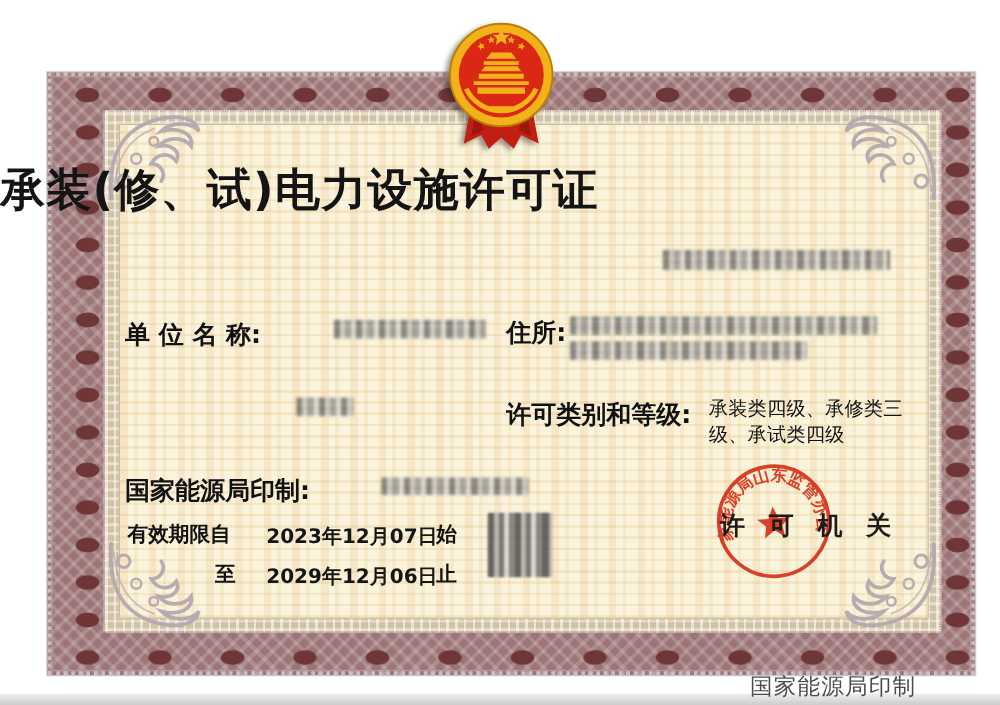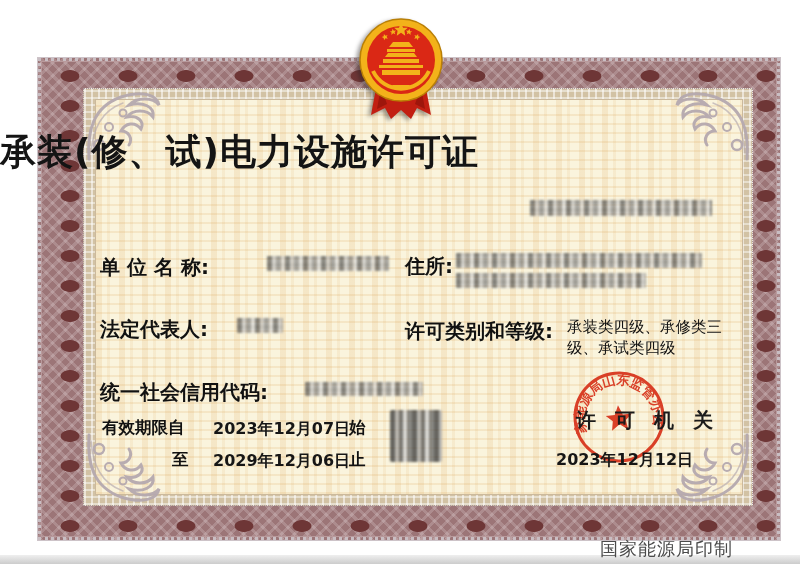--- a/index.html
+++ b/index.html
@@ -148,44 +148,42 @@
   <div class="title">承装(修、试)电力设施许可证</div>
 
   <div class="redact" style="left:530px;top:200px;width:182px;height:16px;"></div>
 
   <div class="lbl" style="left:100px;top:254px;">单 位 名 称:</div>
   <div class="redact" style="left:267px;top:256px;width:122px;height:15px;"></div>
   <div class="lbl" style="left:405px;top:253px;text-align:right;">住所:</div>
   <div class="redact" style="left:456px;top:253px;width:246px;height:15px;"></div>
   <div class="redact" style="left:456px;top:273px;width:190px;height:15px;"></div>
 
-  <div class="lbl" style="left:100px;top:316px;">法定代表人:</div>
   <div class="redact" style="left:237px;top:318px;width:46px;height:15px;"></div>
   <div class="lbl" style="left:405px;top:318px;">许可类别和等级:</div>
   <div class="classval">承装类四级、承修类三级、承试类四级</div>
 
-  <div class="lbl" style="left:100px;top:379px;">统一社会信用代码:</div>
+  <div class="lbl" style="left:100px;top:379px;">国家能源局印制:</div>
   <div class="redact" style="left:305px;top:382px;width:118px;height:14px;"></div>
 
   <div class="lbl" style="left:102px;top:417px;font-size:16.5px;">有效期限自</div>
   <div class="val" style="left:213px;top:419px;">2023年12月07日</div>
   <div class="lbl" style="left:349px;top:417px;font-size:16.5px;">始</div>
   <div class="lbl" style="left:172px;top:449px;font-size:16.5px;">至</div>
   <div class="val" style="left:213px;top:451px;">2029年12月06日</div>
   <div class="lbl" style="left:349px;top:449px;font-size:16.5px;">止</div>
 
   <div class="qr"></div>
 
   <svg class="seal" viewBox="0 0 98 98">
     <circle cx="49" cy="49" r="44" fill="none" stroke="#d8371f" stroke-width="3"></circle>
     <path id="arcpath" d="M16,63 A35,35 0 1 1 82,63" fill="none"></path>
     <text font-size="13" font-weight="bold" fill="#d8371f">
       <textPath href="#arcpath" startOffset="50%" text-anchor="middle">国家能源局山东监管办公室</textPath>
     </text>
     <use href="#star" transform="translate(49,51) scale(2.3)" fill="#d8371f"></use>
   </svg>
   <div class="seal-overlay">许 可 机 关</div>
-  <div class="seal-date">2023年12月12日</div>
 
   <div class="footer-print">国家能源局印制</div>
 
   <div class="photo-edge"></div>
 </div>
 
 </body></html>

